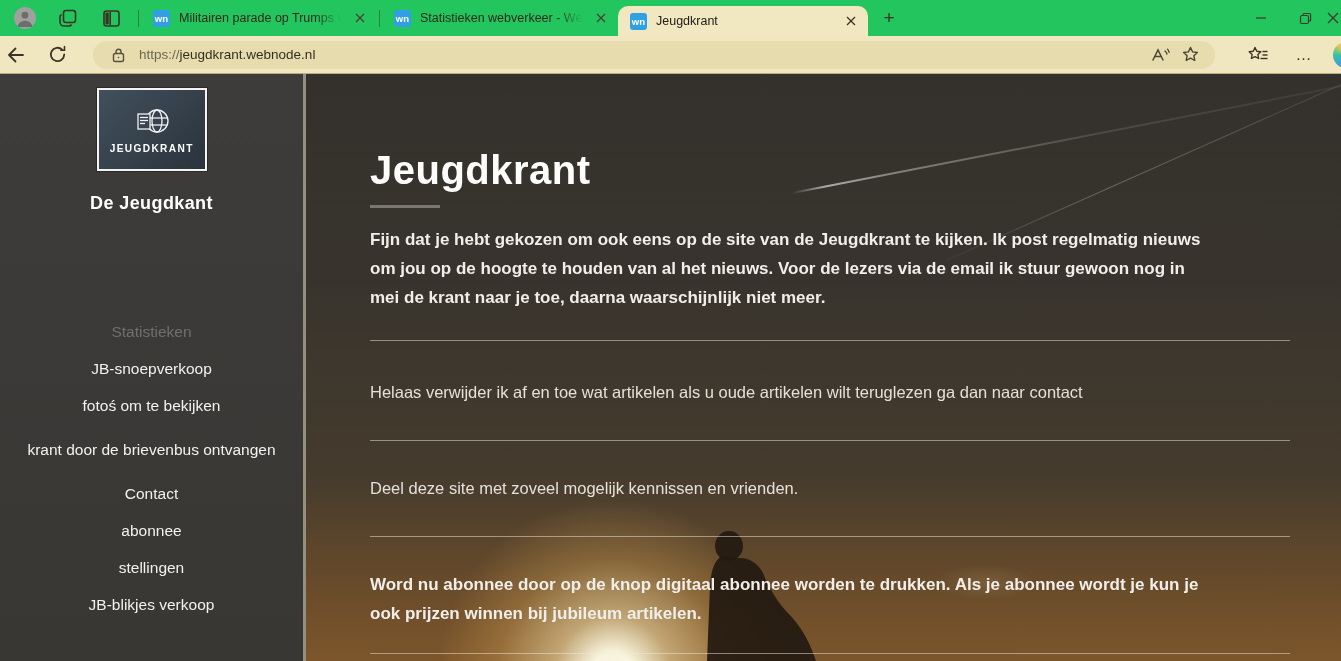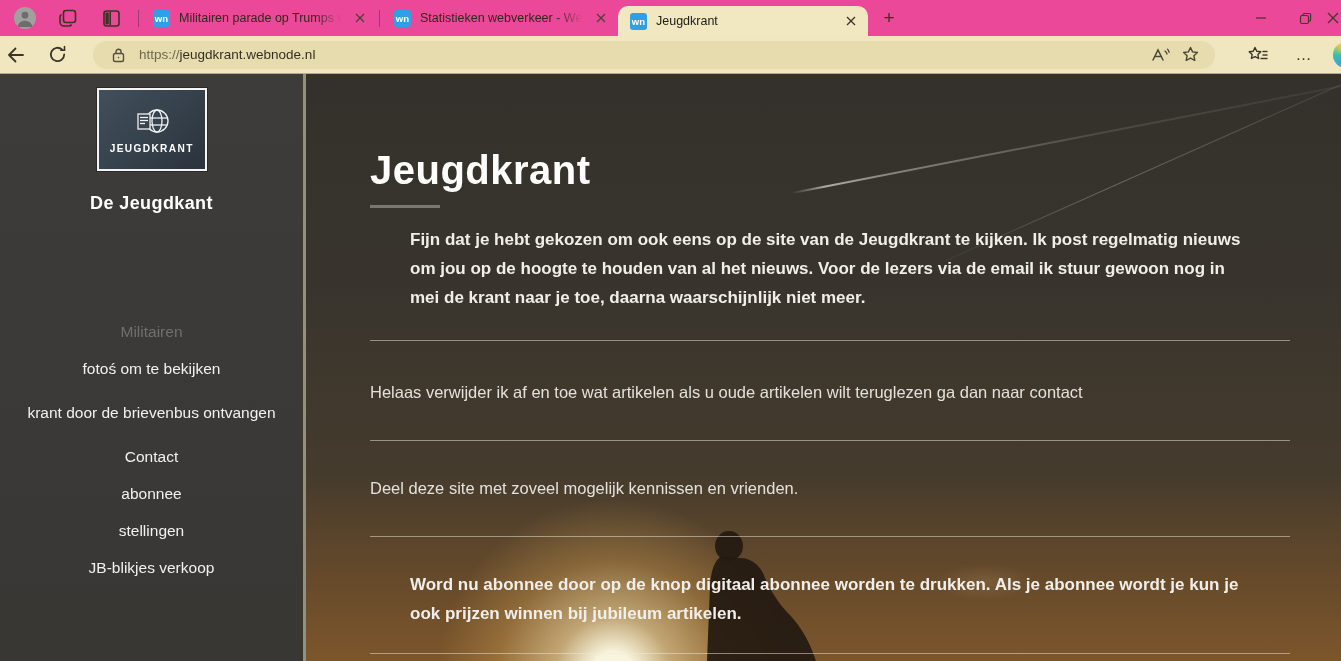--- a/index.html
+++ b/index.html
@@ -1,21 +1,21 @@
 <!DOCTYPE html>
 <html><head>
 <meta charset="utf-8">
 <style>
   * { margin:0; padding:0; box-sizing:border-box; }
   html,body { width:1341px; height:661px; overflow:hidden; }
   body { font-family:"Liberation Sans", sans-serif; }
   .browser { position:relative; width:1341px; height:661px; overflow:hidden; background:#3b3b3b; }
 
   
-  .tabbar { position:relative; height:36px; background:#ec4899; display:flex; align-items:center; }
+  .tabbar { position:relative; height:36px; background:#22c55e; display:flex; align-items:center; }
   .tb-icon { width:34px; height:28px; display:flex; align-items:center; justify-content:center; flex:0 0 auto; cursor:pointer; }
   .avatar-circle { width:22px; height:22px; border-radius:50%; background:#a0a09e; display:flex; align-items:center; justify-content:center; overflow:hidden; }
   .tb-sep { width:1px; height:17px; background:rgba(60,50,20,.45); margin:0 2px; flex:0 0 auto; }
   .tab { position:relative; height:36px; display:flex; align-items:center; padding:0 8px 0 12px; width:236px; flex:0 0 auto; cursor:pointer; }
   .tab.active { background:#f1e7c0; border-radius:10px 10px 0 0; height:30px; align-self:flex-end; width:250px; }
   .favicon { width:17px; height:17px; border-radius:3px; background:#2fa0e4; color:#fff; font-size:9.5px; font-weight:bold; display:flex; align-items:center; justify-content:center; flex:0 0 auto; letter-spacing:.2px; }
   .tab-title { font-size:12.5px; color:#32291a; margin:0 6px 0 9px; white-space:nowrap; overflow:hidden; flex:1 1 auto;
     -webkit-mask-image:linear-gradient(90deg,#000 82%,transparent 98%); mask-image:linear-gradient(90deg,#000 82%,transparent 98%); }
   .tab.active .tab-title { color:#23201a; -webkit-mask-image:none; mask-image:none; }
   .tab-close { width:18px; height:18px; display:flex; align-items:center; justify-content:center; border-radius:4px; flex:0 0 auto; cursor:pointer; }
@@ -62,21 +62,21 @@
   .contrail.c1 { left:486px; top:118px; width:560px; transform:rotate(-11deg);
     background:linear-gradient(90deg, rgba(255,255,255,0), rgba(235,235,230,.65) 6%, rgba(230,228,222,.45) 18%, rgba(225,222,215,.14) 55%, rgba(225,222,215,.06) 100%); }
   .contrail.c2 { left:640px; top:186px; width:450px; height:1px; transform:rotate(-24deg);
     background:linear-gradient(90deg, rgba(220,218,212,.05), rgba(222,220,214,.28) 40%, rgba(222,220,214,.10)); }
   .silhouette { position:absolute; left:392px; top:457px; width:122px; height:130px; pointer-events:none; }
 
   .content { position:relative; padding:74px 51px 0 64px; }
   .content h1 { font-size:40px; line-height:44px; font-weight:bold; color:#fdfdfc; letter-spacing:.5px; }
   .h1-rule { width:70px; height:3px; background:#7b7770; margin-top:13px; }
   .para { font-size:17px; line-height:29px; max-width:838px; }
-  .para.bold { font-weight:bold; color:#f1eeea;margin-left:40px; }
+  .para.bold { font-weight:bold; color:#f1eeea; }
   .para.reg { font-size:16.5px; font-weight:normal; color:#e4e0da; }
   .p1 { margin-top:17px; }
   .p2 { margin-top:37px; }
   .p3 { margin-top:33px; }
   .p4 { margin-top:33px; }
   .rule { border:0; border-top:1px solid rgba(238,233,222,.5); height:0; }
   .r1 { margin-top:28px; }
   .r2 { margin-top:33px; }
   .r3 { margin-top:33px; }
   .r4 { margin-top:25px; }
@@ -226,21 +226,22 @@
           <line x1="15.5" y1="19" x2="36.5" y2="19"></line>
           <rect x="7" y="8" width="12" height="15" fill="#39444f"></rect>
           <line x1="9" y1="11.5" x2="17" y2="11.5"></line>
             <line x1="9" y1="14.5" x2="17" y2="14.5"></line>
             <line x1="9" y1="17.5" x2="14" y2="17.5"></line>
         </svg>
         <div class="logo-word">JEUGDKRANT</div>
       </div>
       <div class="site-title">De Jeugdkant</div>
       <nav class="nav">
-        <div class="nav-item current">Militairen</div>
+        <div class="nav-item current">Statistieken</div>
+        <div class="nav-item">JB-snoepverkoop</div>
         <div class="nav-item">fotoś om te bekijken</div>
         <div class="nav-item two-line">krant door de brievenbus ontvangen</div>
         <div class="nav-item">Contact</div>
         <div class="nav-item">abonnee</div>
         <div class="nav-item">stellingen</div>
         <div class="nav-item">JB-blikjes verkoop</div>
       </nav>
     </div>
 
     <div class="vline"></div>

